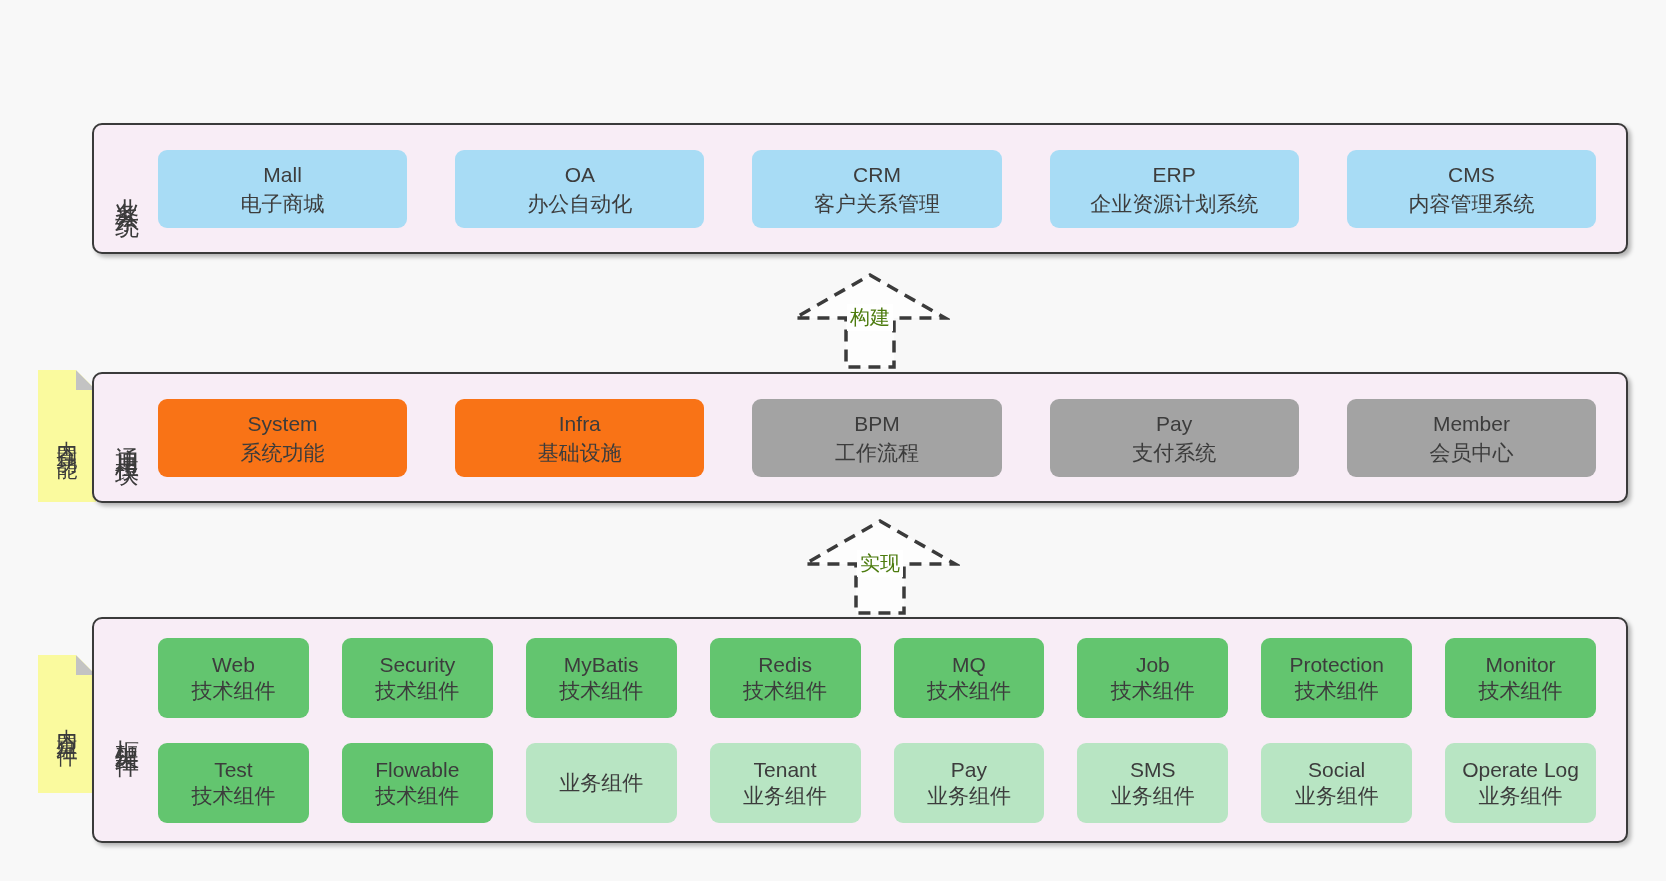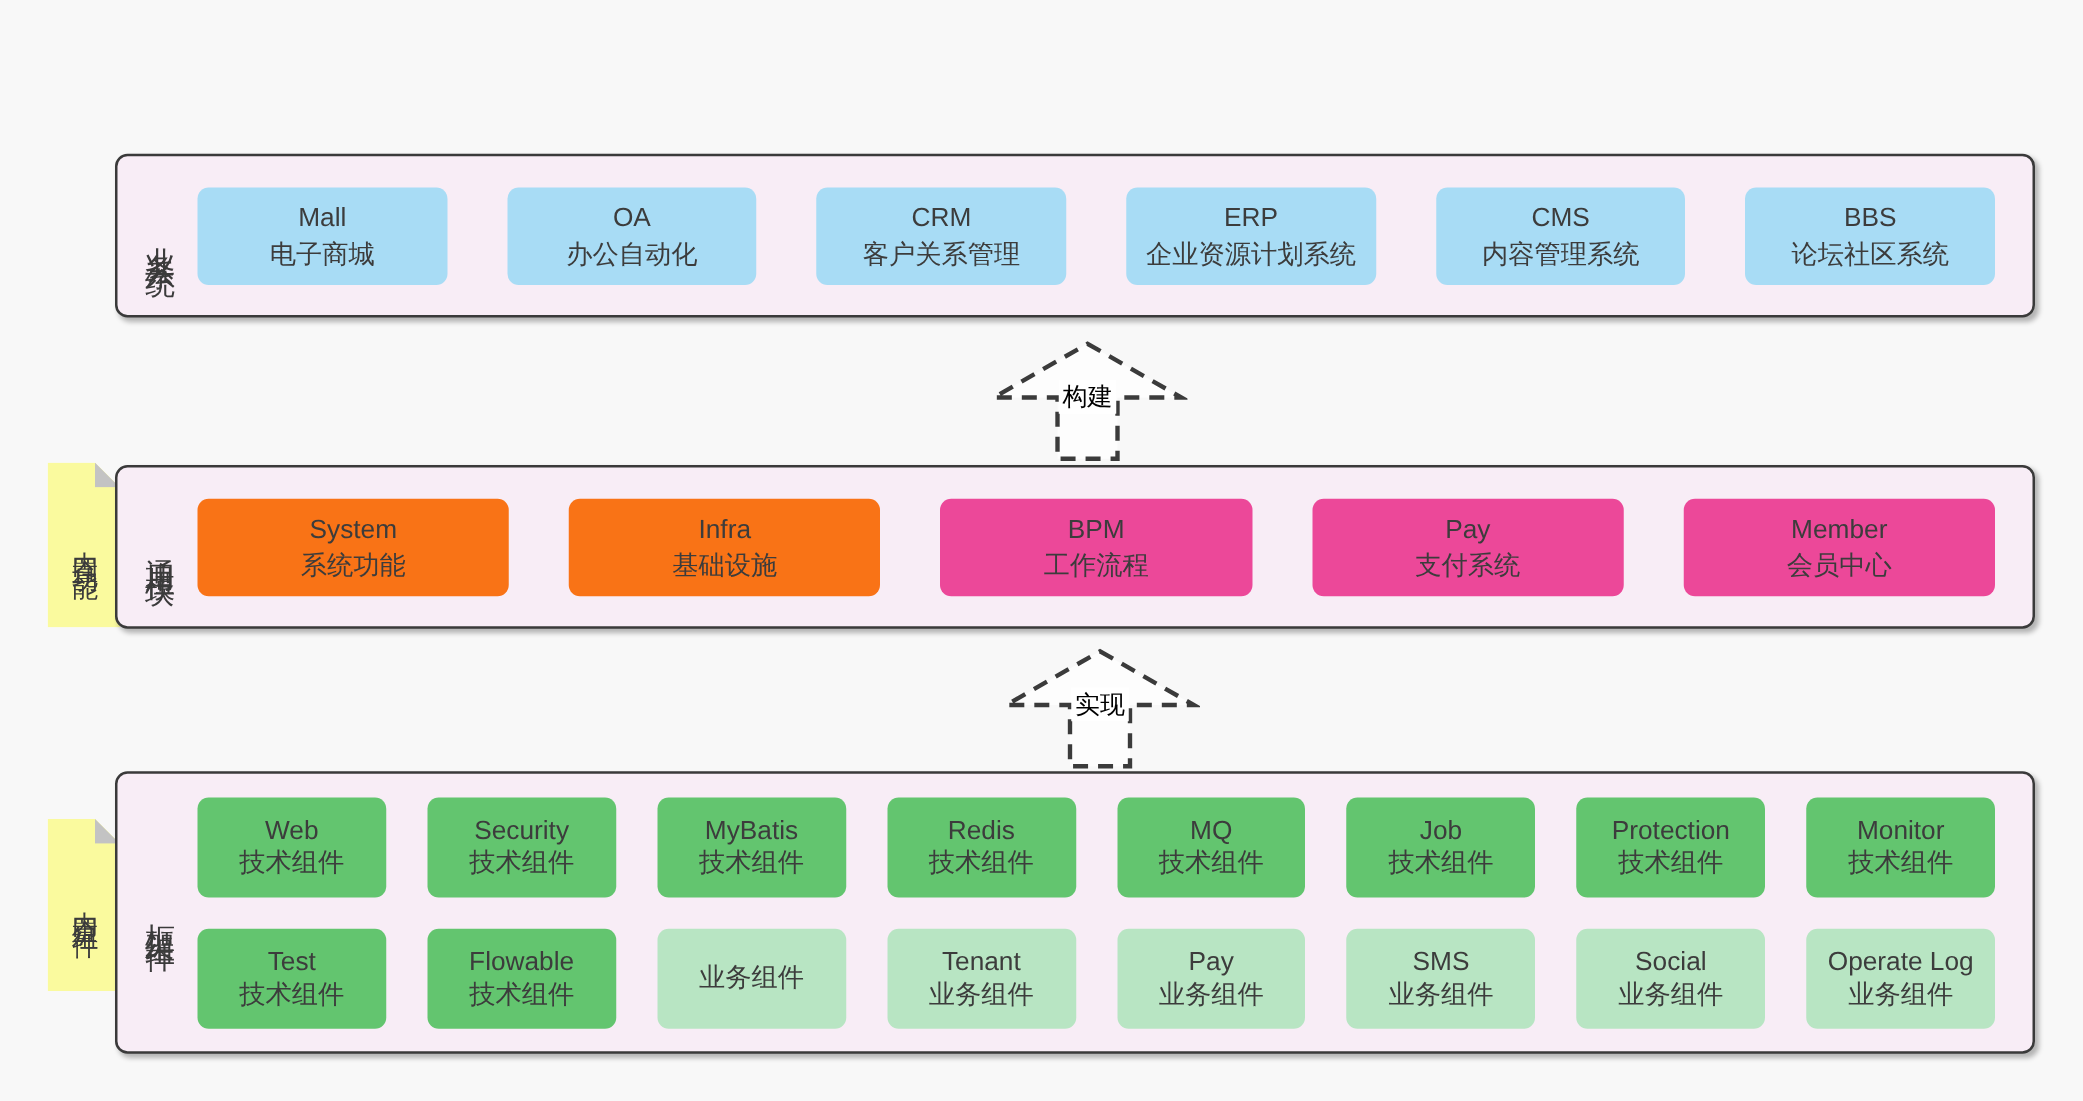--- a/index.html
+++ b/index.html
@@ -68,21 +68,21 @@
     align-items:center;
     justify-content:center;
     text-align:center;
     font-size:21px;
     line-height:29px;
     color:#3c3c3c;
   }
   .grid .node{height:80px;line-height:26px;}
   .node.blue{background:#a8dcf5;}
   .node.red{background:#f97316;}
-  .node.pink{background:#ec4899;}
+  .node.pink{background:#a3a3a3;}
   .node.green{background:#63c56f;}
   .node.lightgreen{background:#b8e5c3;}
 
   
   .tab{
     position:absolute;
     left:38px;width:58px;
     background:#fafa9e;
     z-index:0;
     display:flex;align-items:center;justify-content:center;
@@ -112,21 +112,21 @@
   #arrow-build{left:790px;top:272px;}
   #arrow-implement{left:800px;top:518px;}
   .arrow svg{display:block;}
   .arrow-label{
     position:absolute;
     left:50%;top:32px;
     transform:translateX(-50%);
     background:#ffffff;
     padding:0 3px;
     font-size:20px;
-    color:#000000;
+    color:#4d7c0f;
     white-space:nowrap;
   }
 </style>
 </head>
 <body>
 
 <div class="canvas">
 
   <div class="tab" id="tab-features">
     <span class="fold"></span>
@@ -152,24 +152,20 @@
         <span>CRM</span>
         <span>客户关系管理</span>
       </div>
       <div class="node blue">
         <span>ERP</span>
         <span>企业资源计划系统</span>
       </div>
       <div class="node blue">
         <span>CMS</span>
         <span>内容管理系统</span>
-      </div>
-      <div class="node blue">
-        <span>BBS</span>
-        <span>论坛社区系统</span>
       </div>
     </div>
   </section>
 
   <div class="arrow" id="arrow-build">
     <svg width="160" height="98" viewBox="0 0 160 98">
       <path d="M80 3 L155 46 L104 46 L104 95 L56 95 L56 46 L5 46 Z" fill="#fdfdfd" stroke="#3b3b3b" stroke-width="3.5" stroke-dasharray="12 8"></path>
     </svg>
     <span class="arrow-label">构建</span>
   </div>

